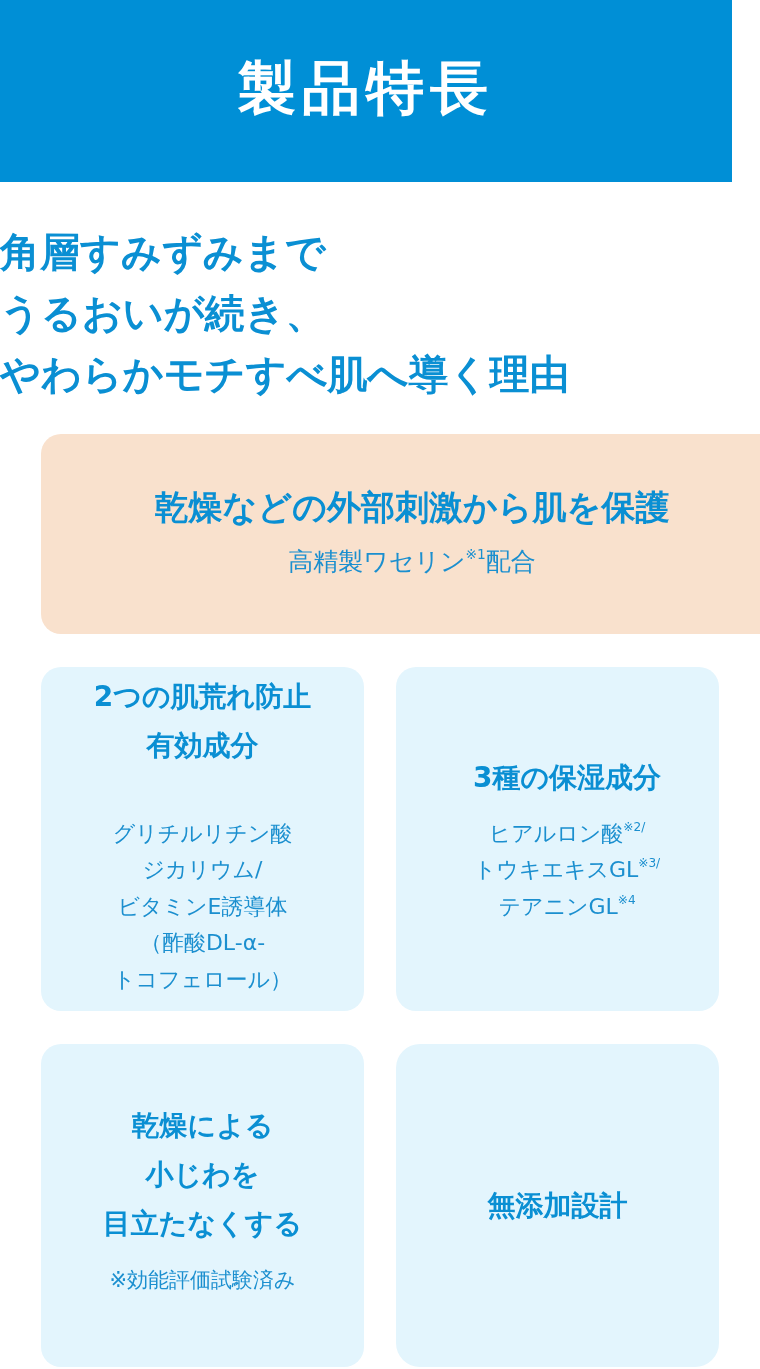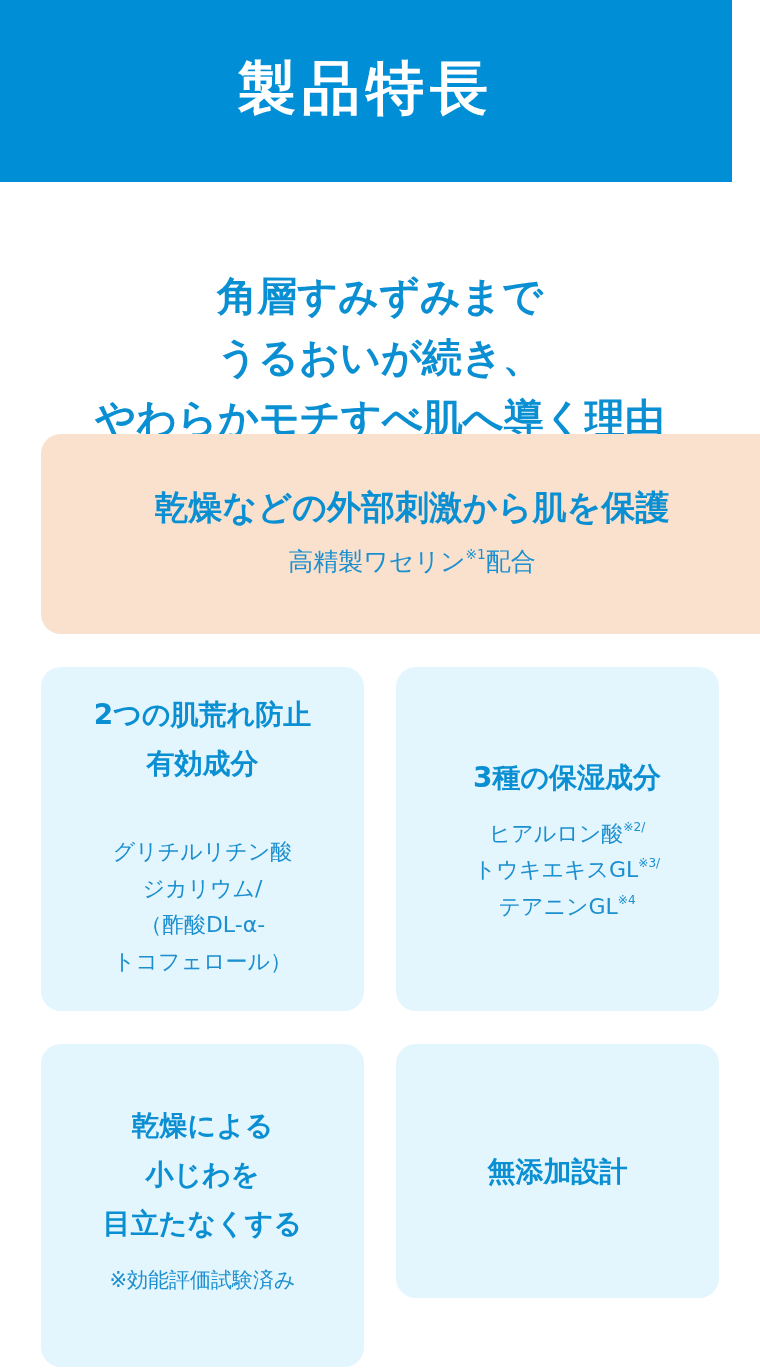--- a/index.html
+++ b/index.html
@@ -29,26 +29,25 @@
       color: #ffffff;
       font-size: 58px;
       font-weight: bold;
       letter-spacing: 6px;
       margin-top: -4px;
     }
     .lead {
       position: absolute;
       left: 0; top: 222px;
       width: 760px;
-      text-align: center;
+      text-align: left;
       color: #0a8fd3;
       font-weight: bold;
       font-size: 40px;
       line-height: 61px;
-      margin-top: 44px;
     }
     .lead div { white-space: nowrap; }
     .card {
       position: absolute;
       border-radius: 20px;
       display: flex;
       flex-direction: column;
       align-items: center;
       justify-content: center;
       text-align: center;
@@ -80,21 +79,21 @@
       color: #1b8fcf;
     }
     sup.note {
       font-size: 0.55em;
       vertical-align: 0.8em;
       line-height: 0;
     }
     .c1 { left: 41px; top: 667px; height: 344px; gap: 34px; }
     .c2 { left: 396px; top: 667px; height: 344px; padding-left: 19px; }
     .c3 { left: 41px; top: 1044px; height: 323px; }
-    .c4 { left: 396px; top: 1044px; height: 254px; }
+    .c4 { left: 396px; top: 1044px; height: 323px; border-radius: 24px; }
     .blue-title {
       font-size: 28px;
       line-height: 49px;
     }
     .blue-title div { white-space: nowrap; }
     .blue-body {
       font-size: 22px;
       line-height: 36.5px;
       color: #1b8fcf;
       margin-top: 12px;
@@ -124,20 +123,21 @@
 </div>
 
 <div class="card card-blue c1">
   <div class="card-title blue-title">
     <div>2つの肌荒れ防止</div>
     <div>有効成分</div>
   </div>
   <div class="blue-body">
     <div>グリチルリチン酸</div>
     <div>ジカリウム/</div>
+    <div>ビタミンE誘導体</div>
     <div>（酢酸DL-α-</div>
     <div>トコフェロール）</div>
   </div>
 </div>
 
 <div class="card card-blue c2">
   <div class="card-title blue-title">
     <div>3種の保湿成分</div>
   </div>
   <div class="blue-body">

